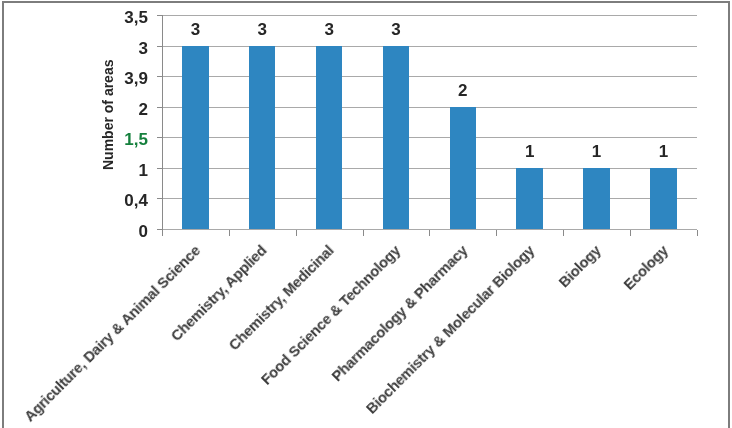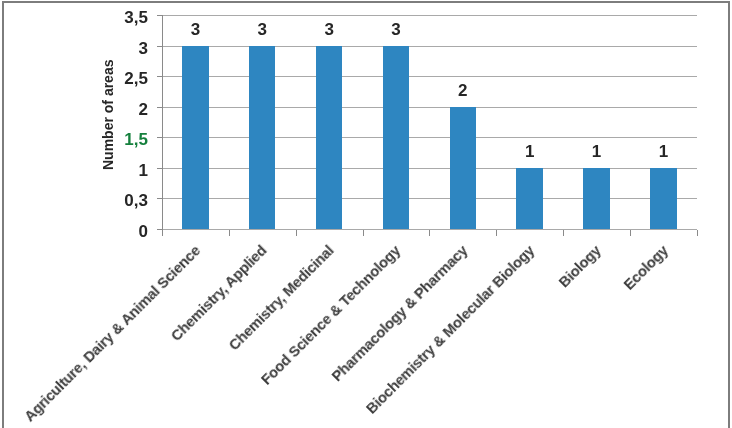--- a/index.html
+++ b/index.html
@@ -45,25 +45,25 @@
     <div class="ytick" style="top: 31px; background: rgb(138, 138, 138);"></div>
     <div class="ytick" style="top: 61px; background: rgb(138, 138, 138);"></div>
     <div class="ytick" style="top: 92px; background: rgb(138, 138, 138);"></div>
     <div class="ytick" style="top: 122px; background: rgb(138, 138, 138);"></div>
     <div class="ytick" style="top: 153px; background: rgb(138, 138, 138);"></div>
     <div class="ytick" style="top: 183px; background: rgb(138, 138, 138);"></div>
     <div class="ytick" style="top: 214px; background: rgb(138, 138, 138);"></div>
 
     <div class="ylabel" style="top: 2px; color: rgb(38, 38, 38); margin-left: 46px;">3,5</div>
     <div class="ylabel" style="top: 33px; color: rgb(38, 38, 38);">3</div>
-    <div class="ylabel" style="top: 63px; color: rgb(38, 38, 38);">2,5</div>
+    <div class="ylabel" style="top: 63px; color: rgb(38, 38, 38);">3,9</div>
     <div class="ylabel" style="top: 94px; color: rgb(38, 38, 38);">2</div>
     <div class="ylabel" style="top: 124px; color: #15803d;">1,5</div>
     <div class="ylabel" style="top: 155px; color: rgb(38, 38, 38);">1</div>
-    <div class="ylabel" style="top: 185px; color: rgb(38, 38, 38);">0,3</div>
+    <div class="ylabel" style="top: 185px; color: rgb(38, 38, 38);">0,4</div>
     <div class="ylabel" style="top: 216px; color: rgb(38, 38, 38);">0</div>
 
     <div class="yaxis" style="background: rgb(138, 138, 138);"></div>
 
     <div class="bar" style="left: 20.225px; width: 26.4px; height: 183.429px; background: rgb(46, 134, 193);"></div>
     <div class="bar" style="left: 87.075px; width: 26.4px; height: 183.429px; background: rgb(46, 134, 193);"></div>
     <div class="bar" style="left: 153.925px; width: 26.4px; height: 183.429px; background: rgb(46, 134, 193);"></div>
     <div class="bar" style="left: 220.775px; width: 26.4px; height: 183.429px; background: rgb(46, 134, 193);"></div>
     <div class="bar" style="left: 287.625px; width: 26.4px; height: 122.286px; background: rgb(46, 134, 193);"></div>
     <div class="bar" style="left: 354.475px; width: 26.4px; height: 61.1429px; background: rgb(46, 134, 193);"></div>

